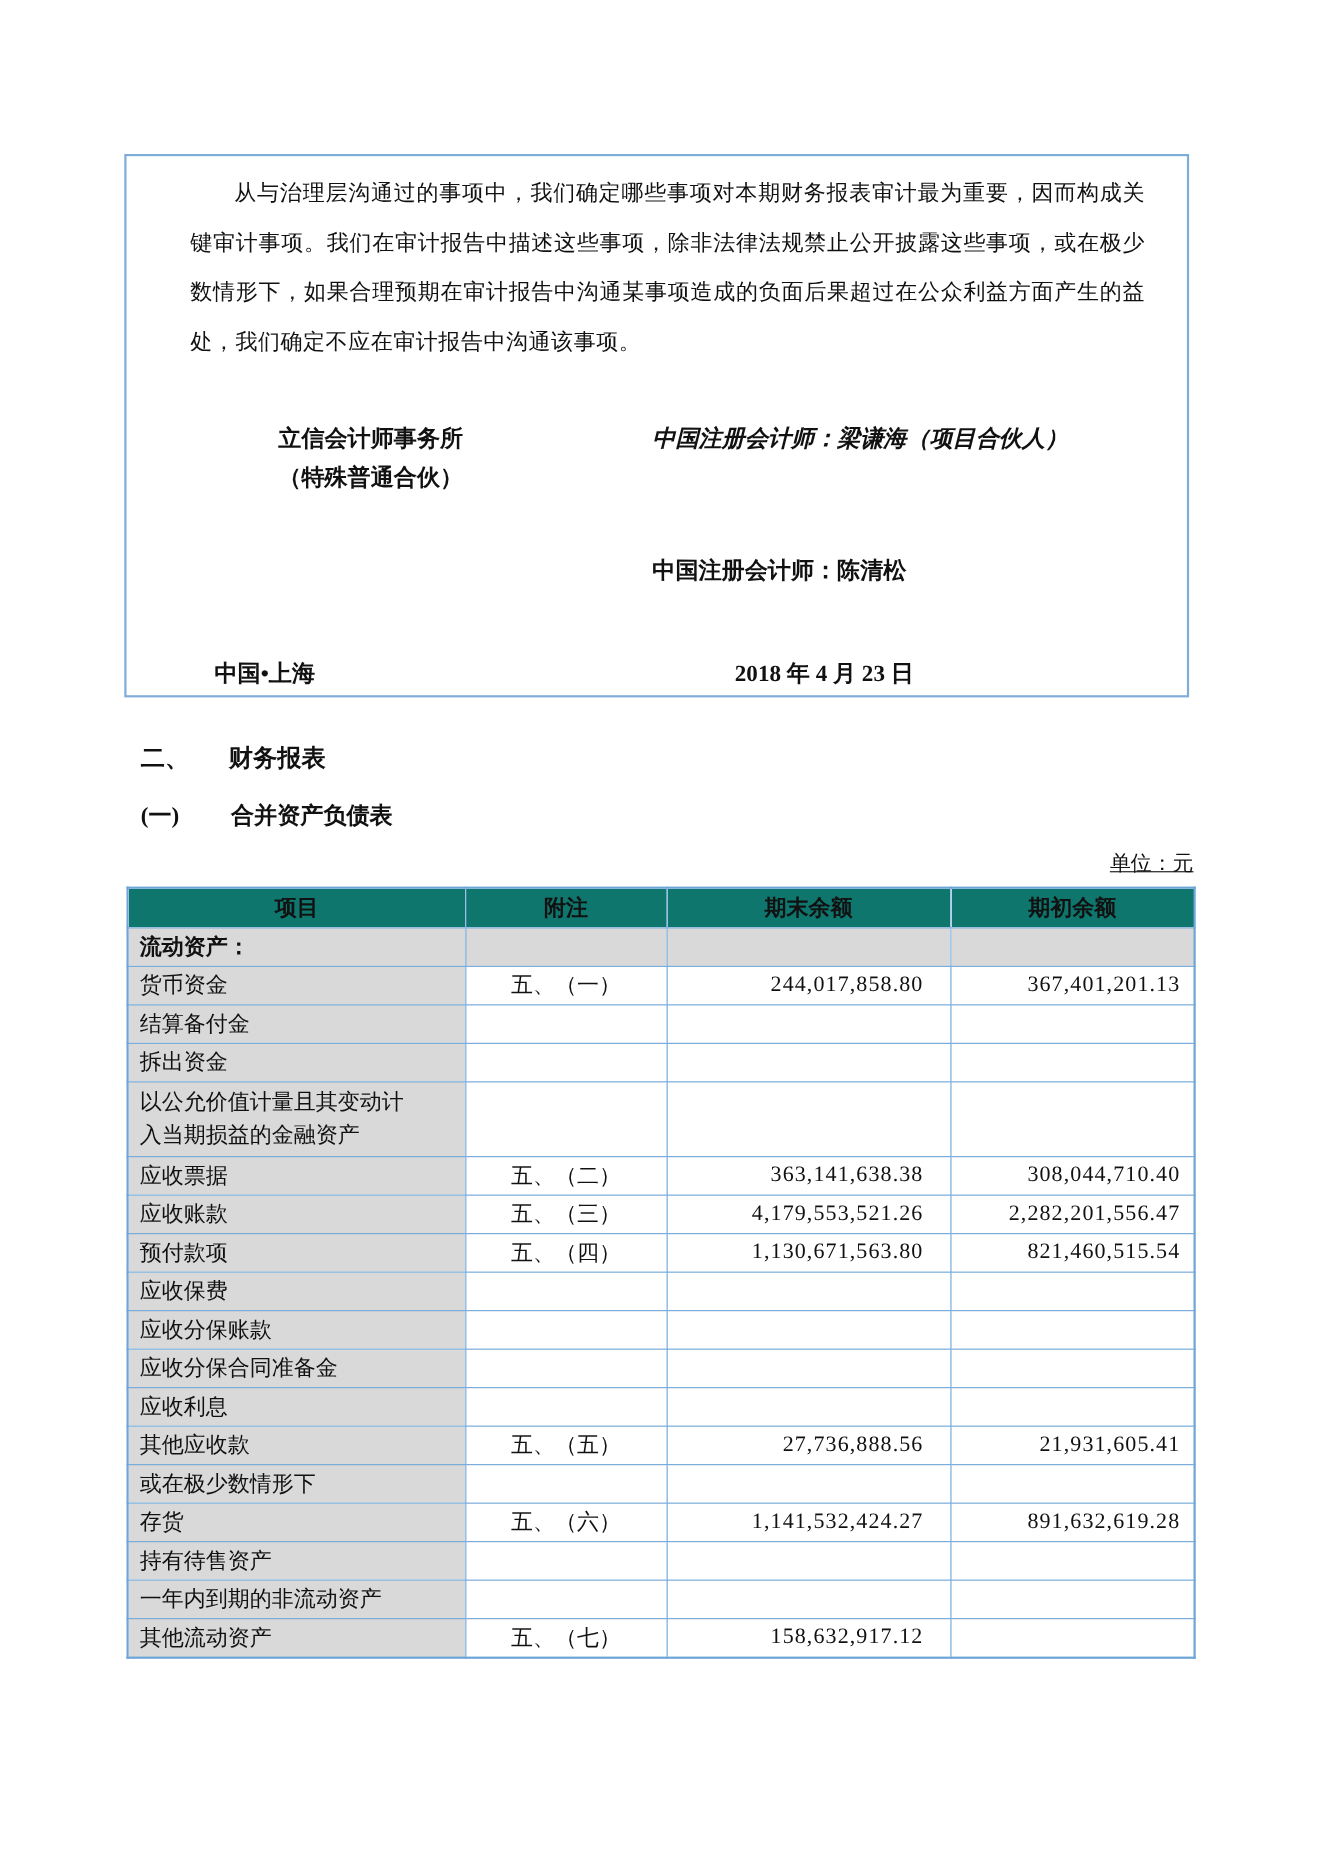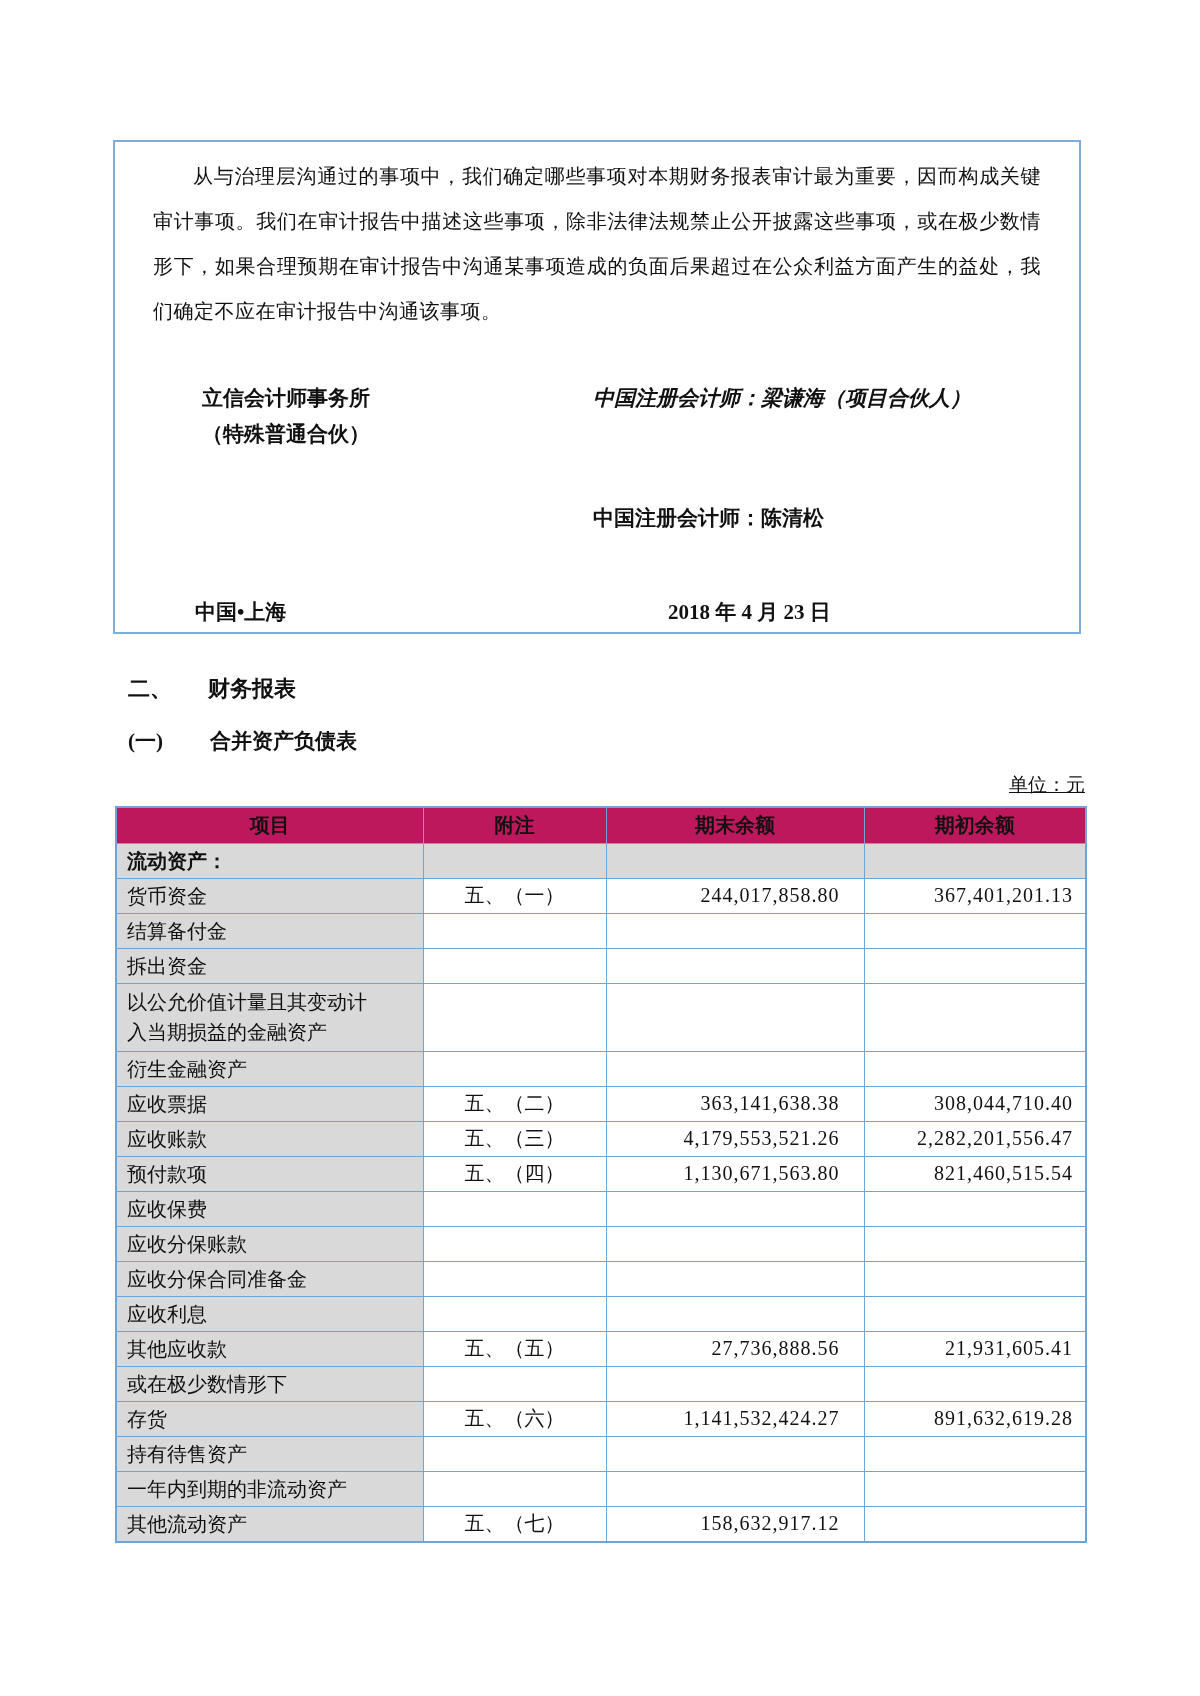--- a/index.html
+++ b/index.html
@@ -24,23 +24,24 @@
     border:2px solid #7fadda;
     background:#ffffff;
   }
   .audit-paragraph {
     padding:12px 38px 0 38px;
     font-size:20px;
     line-height:45px;
     text-indent:2em;
     text-align:justify;
     letter-spacing:0.5px;
+    margin-left:20px;
   }
   .sig { position:absolute; font-weight:bold; font-size:21px; white-space:nowrap; }
-  .firm-block { left:87px; top:238px; width:302px; text-align:left; line-height:36px; }
+  .firm-block { left:71px; top:238px; width:302px; text-align:center; line-height:36px; }
   .cpa-1 { left:478px; top:242px;font-style:italic; }
   .cpa-2 { left:478px; top:362px; }
   .loc   { left:80px;  top:456px; }
   .date  { left:538px; top:456px;margin-left:15px; }
 
   
   .section-heading {
     position:absolute; left:128px; top:674px;
     font-size:22px; font-weight:bold; white-space:nowrap;
   }
@@ -65,21 +66,21 @@
     border:2px solid #6da5d8;
     font-size:20px;
   }
   table.balance th, table.balance td {
     border:1.5px solid #6da5d8;
     height:34px;
     vertical-align:middle;
     overflow:hidden;
   }
   table.balance th {
-    background:#be185d;
+    background:#0f766e;
     font-weight:bold;
     text-align:center;
     height:36px;
     margin-left:48px;
   }
   td.cell-item {
     background:#d9d9d9;
     text-align:left;
     padding:2px 6px 2px 10px;
     white-space:pre-line;
@@ -165,26 +166,20 @@
           <td class="cell-num beg"></td>
         </tr>
         <tr class="tall-row">
           <td class="cell-item">以公允价值计量且其变动计
 入当期损益的金融资产</td>
           <td class="cell-note"></td>
           <td class="cell-num end"></td>
           <td class="cell-num beg"></td>
         </tr>
         <tr>
-          <td class="cell-item">衍生金融资产</td>
-          <td class="cell-note"></td>
-          <td class="cell-num end"></td>
-          <td class="cell-num beg"></td>
-        </tr>
-        <tr>
           <td class="cell-item">应收票据</td>
           <td class="cell-note">五、（二）</td>
           <td class="cell-num end">363,141,638.38</td>
           <td class="cell-num beg">308,044,710.40</td>
         </tr>
         <tr>
           <td class="cell-item">应收账款</td>
           <td class="cell-note">五、（三）</td>
           <td class="cell-num end">4,179,553,521.26</td>
           <td class="cell-num beg">2,282,201,556.47</td>

